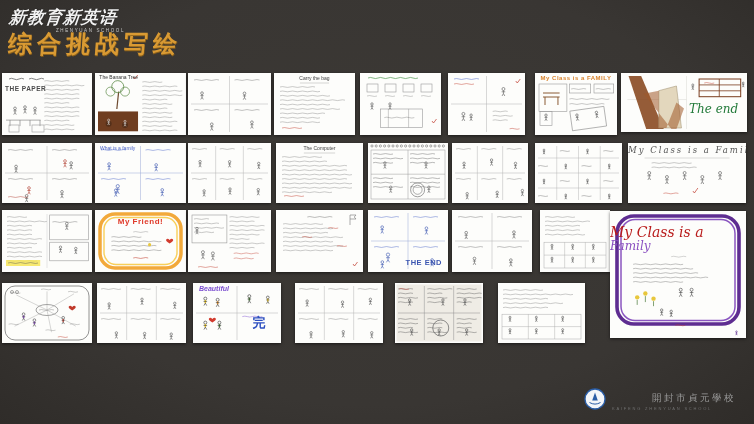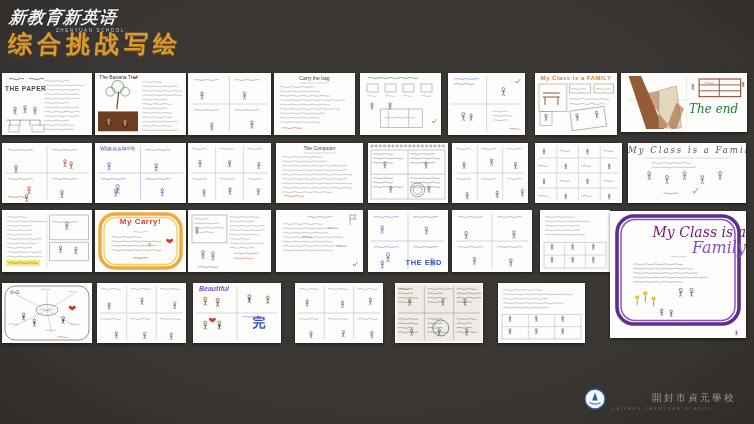--- a/index.html
+++ b/index.html
@@ -23,23 +23,23 @@
   .tt-paper{top:13px;left:3px;width:40%;text-align:center;font-size:6.5px;font-weight:bold;letter-spacing:.5px;color:#4a4a4a;}
   .tt-tree{top:2px;left:2%;width:48%;text-align:center;font-size:5px;color:#333;}
   .tt-top{top:3px;left:10%;width:80%;text-align:center;font-size:5px;color:#444;}
   .tt-collage{top:2px;left:0;width:100%;text-align:center;font-size:6px;font-weight:bold;color:#d9832d;letter-spacing:.5px;}
   .tt-end-green{right:7%;top:50%;font-size:12px;color:#227a3a;font-family:"DejaVu Serif",serif;font-style:italic;}
   .tt-blue-top{top:3px;left:5px;font-size:5px;color:#4a63c8;}
   .tt-hand{top:3px;left:0;width:100%;text-align:center;font-size:8.5px;color:#555;
     font-family:"DejaVu Serif",serif;font-style:italic;letter-spacing:2px;}
   .tt-friend{top:8px;left:0;width:100%;text-align:center;font-size:8px;font-weight:bold;color:#e03a2a;letter-spacing:.5px;}
   .tt-end-blue{right:6px;bottom:5px;font-size:7.5px;font-weight:bold;color:#3b55b0;letter-spacing:.5px;}
-  .tt-p1{top:11%;left:0;width:100%;text-align:right;font-size:14px;color:#701a75;
+  .tt-p1{top:11%;left:0;width:100%;text-align:left;font-size:14px;color:#b91c1c;
     font-family:"DejaVu Serif",serif;font-style:italic;}
-  .tt-p2{top:23%;left:0;width:100%;text-align:right;font-size:16px;color:#8a4fc0;
+  .tt-p2{top:23%;left:0;width:100%;text-align:left;font-size:12px;color:#8a4fc0;
     font-family:"DejaVu Serif",serif;font-style:italic;}
   .tt-beaut{top:2px;left:6px;font-size:7px;color:#7c4fd0;font-style:italic;font-weight:bold;}
   .tt-wan{left:52%;top:55%;width:46%;text-align:center;font-size:13px;color:#2d4fc0;font-weight:bold;}
   
   .footer{position:absolute;right:18px;bottom:10px;display:flex;align-items:center;gap:6px;}
   .footer-text{text-align:left;}
   .school-name{font-family:"DejaVu Serif",serif;font-size:9.5px;letter-spacing:2.5px;color:#9b9b9b;padding-left:40px;}
   .school-name-en{font-size:4px;letter-spacing:1.8px;color:#6f6f6f;margin-top:1px;}
 </style>
 </head>
@@ -588,21 +588,21 @@
           <rect x="9" y="7.5" rx="12" ry="12" width="73" height="47" fill="none" stroke="#f8cf5a" stroke-width="1.4"></rect>
           <path d="M38.2 22.0 q2.5 -0.9 5 0 q2.5 0.9 5 0 q2.5 -0.9 5 0" stroke="#888" stroke-width="0.45" fill="none" opacity="0.9"></path>
           <path d="M16.4 27.0 q2.5 -0.8 5 0 q2.5 0.8 5 0 q2.5 -0.8 5 0 q2.5 0.8 5 0 q2.5 -0.8 5 0 q2.5 0.8 5 0" stroke="#777" stroke-width="0.5" fill="none" opacity="0.9"></path>
           <path d="M16.4 31.4 q2.5 -0.8 5 0 q2.5 0.8 5 0 q2.5 -0.8 5 0 q2.5 0.8 5 0 q2.5 -0.8 5 0 q2.5 0.8 5 0 q2.5 -0.8 5 0 q2.5 0.8 5 0 q2.5 -0.8 5 0 q2.5 0.8 5 0" stroke="#777" stroke-width="0.5" fill="none" opacity="0.9"></path>
           <path d="M16.4 35.8 q2.5 -0.8 5 0 q2.5 0.8 5 0 q2.5 -0.8 5 0 q2.5 0.8 5 0 q2.5 -0.8 5 0 q2.5 0.8 5 0 q2.5 -0.8 5 0 q2.5 0.8 5 0 q2.5 -0.8 5 0" stroke="#777" stroke-width="0.5" fill="none" opacity="0.9"></path>
           <path d="M16.4 40.2 q2.5 -0.8 5 0 q2.5 0.8 5 0 q2.5 -0.8 5 0 q2.5 0.8 5 0 q2.5 -0.8 5 0 q2.5 0.8 5 0 q2.5 -0.8 5 0 q2.5 0.8 5 0 q2.5 -0.8 5 0 q2.5 0.8 5 0" stroke="#777" stroke-width="0.5" fill="none" opacity="0.9"></path>
           <path d="M74.61999999999999 30 q-2 -2.4 -3.4 -0.6 q-1 1.6 3.4 4 q4.4 -2.4 3.4 -4 q-1.4 -1.8 -3.4 0.6" fill="#d23b2e"></path>
           <circle cx="54.6" cy="34.720000000000006" r="1.6" fill="#e8c73c"></circle>
           <path d="M38.2 48.0 q2.5 -0.9 5 0 q2.5 0.9 5 0 q2.5 -0.9 5 0" stroke="#c0392b" stroke-width="0.6" fill="none" opacity="0.9"></path>
         </svg>
-        <div class="ttl tt-friend">My Carry!</div>
+        <div class="ttl tt-friend">My Friend!</div>
       </div>
       <div class="thumb" style="left: 188px; top: 210px; width: 83px; height: 62px;">
         <svg width="83" height="62" viewBox="0 0 83 62">
           <rect x="4.0" y="5.0" width="34.9" height="27.9" fill="none" stroke="#9a9a9a" stroke-width="0.6"></rect>
           <path d="M6.0 9.0 q2.5 -0.8 5 0 q2.5 0.8 5 0 q2.5 -0.8 5 0" stroke="#888" stroke-width="0.5" fill="none" opacity="0.9"></path>
           <path d="M6.0 13.4 q2.5 -0.8 5 0 q2.5 0.8 5 0 q2.5 -0.8 5 0 q2.5 0.8 5 0 q2.5 -0.8 5 0" stroke="#888" stroke-width="0.5" fill="none" opacity="0.9"></path>
           <path d="M6.0 17.8 q2.5 -0.8 5 0 q2.5 0.8 5 0 q2.5 -0.8 5 0 q2.5 0.8 5 0 q2.5 -0.8 5 0 q2.5 0.8 5 0" stroke="#888" stroke-width="0.5" fill="none" opacity="0.9"></path>
           <path d="M6.0 22.2 q2.5 -0.8 5 0 q2.5 0.8 5 0 q2.5 -0.8 5 0 q2.5 0.8 5 0" stroke="#888" stroke-width="0.5" fill="none" opacity="0.9"></path>
           <g stroke="#555" stroke-width="0.6" fill="none">
  <circle cx="9" cy="18.599999999999998" r="1.2000000000000002"></circle>

